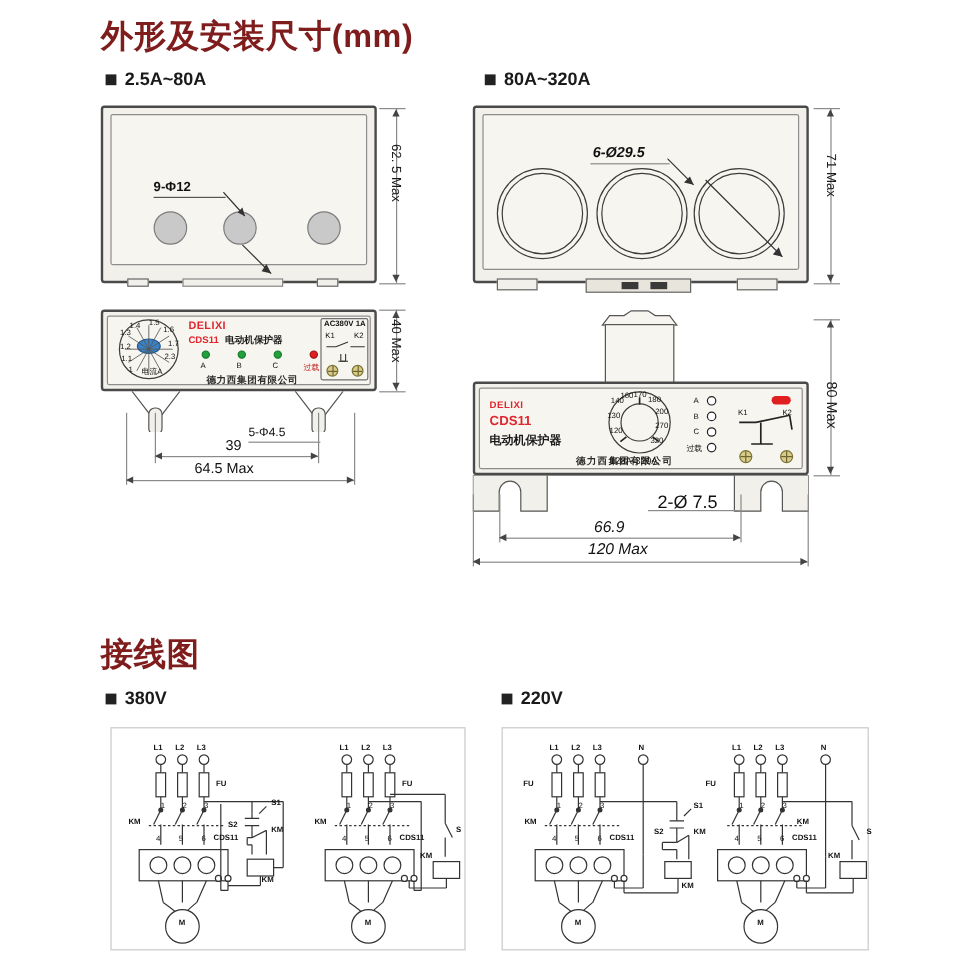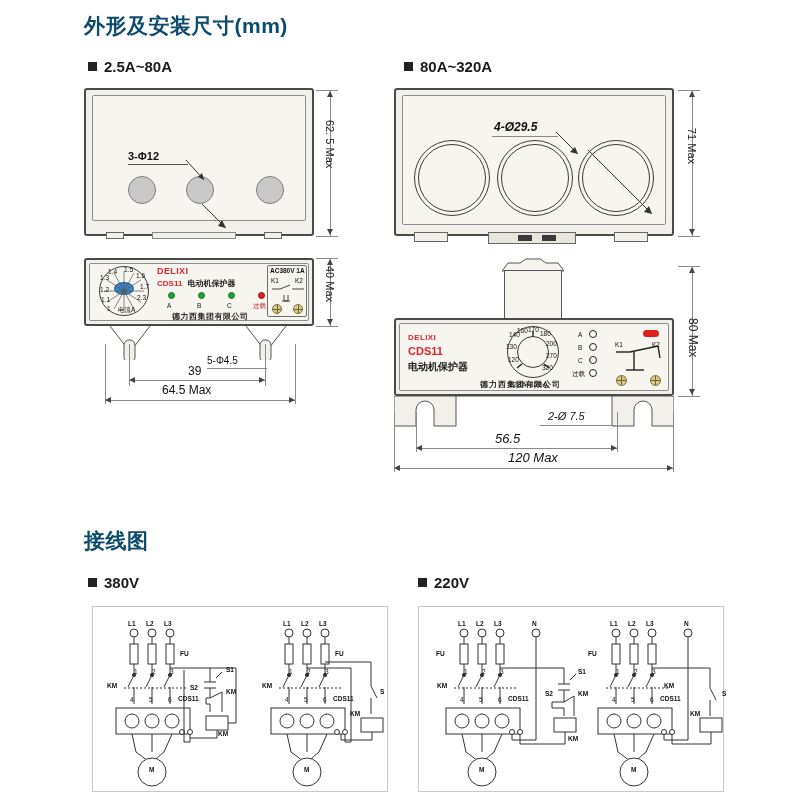--- a/index.html
+++ b/index.html
@@ -9,23 +9,23 @@
     background:#ffffff;
     font-family:"Liberation Sans", sans-serif;
     color:#1a1a1a;
     position:relative;
     overflow:hidden;
   }
 
   
   .sec-title{
     position:absolute;
-    color:#0c4a6e;
+    color:#7f1d1d;
     font-weight:bold;
-    font-size:21px;
+    font-size:27px;
     letter-spacing:0.5px;
     white-space:nowrap;
   }
   .sub-title{
     position:absolute;
     font-weight:bold;
     font-size:15px;
     white-space:nowrap;
     display:flex; align-items:center; gap:7px;
   }
@@ -147,21 +147,21 @@
 </div>
 
 <div>
   <div class="dev-body" style="left:84px;top:88px;width:230px;height:148px;"></div>
   <div class="dev-inner" style="left:92px;top:95px;width:214px;height:126px;"></div>
 
   <div class="hole" style="left:128px;top:176px;width:28px;height:28px;"></div>
   <div class="hole" style="left:186px;top:176px;width:28px;height:28px;"></div>
   <div class="hole" style="left:256px;top:176px;width:28px;height:28px;"></div>
 
-  <div class="lbl" style="left:128px;top:150px;font-size:11px;font-weight:bold;">3-Φ12</div>
+  <div class="lbl" style="left:128px;top:150px;font-size:11px;font-weight:bold;">9-Φ12</div>
   <div class="h-line" style="left:128px;top:164px;width:60px;"></div>
   <svg class="abs" style="left:186px;top:160px;" width="30" height="26">
     <line x1="0" y1="0" x2="18" y2="20" stroke="#333" stroke-width="1"></line>
     <polygon points="18,20 12,17 16,13" fill="#333"></polygon>
   </svg>
   <svg class="abs" style="left:196px;top:200px;" width="34" height="30">
     <line x1="30" y1="28" x2="6" y2="4" stroke="#333" stroke-width="1"></line>
     <polygon points="30,28 22,26 26,20" fill="#333"></polygon>
   </svg>
 
@@ -282,21 +282,21 @@
   <div class="dev-body" style="left:394px;top:88px;width:280px;height:148px;"></div>
   <div class="dev-inner" style="left:402px;top:95px;width:264px;height:130px;"></div>
 
   <div class="ring" style="left:414px;top:140px;width:76px;height:76px;background:#f7f5ef;"></div>
   <div class="ring2" style="left:418px;top:144px;width:68px;height:68px;"></div>
   <div class="ring" style="left:497px;top:140px;width:76px;height:76px;background:#f7f5ef;"></div>
   <div class="ring2" style="left:501px;top:144px;width:68px;height:68px;"></div>
   <div class="ring" style="left:578px;top:140px;width:76px;height:76px;background:#f7f5ef;"></div>
   <div class="ring2" style="left:582px;top:144px;width:68px;height:68px;"></div>
 
-  <div class="lbl" style="left:494px;top:120px;font-size:12px;font-weight:bold;font-style:italic;">4-Ø29.5</div>
+  <div class="lbl" style="left:494px;top:120px;font-size:12px;font-weight:bold;font-style:italic;">6-Ø29.5</div>
   <div class="h-thin" style="left:492px;top:136px;width:66px;"></div>
   <svg class="abs" style="left:556px;top:132px;" width="30" height="26">
     <line x1="0" y1="0" x2="22" y2="22" stroke="#333" stroke-width="1"></line>
     <polygon points="22,22 14,20 19,15" fill="#333"></polygon>
   </svg>
   <svg class="abs" style="left:586px;top:148px;" width="76" height="76">
     <line x1="2" y1="2" x2="66" y2="66" stroke="#333" stroke-width="1"></line>
     <polygon points="66,66 58,64 63,58" fill="#333"></polygon>
   </svg>
 
@@ -380,36 +380,36 @@
   <div class="vert" style="left:686px;top:318px;font-size:12px;">80 Max</div>
 </div>
 
 <div>
   <svg class="abs" style="left:394px;top:396px;" width="280" height="36">
     <path d="M0,0 L0,30 L22,30 L22,14 A9,9 0 0 1 40,14 L40,30 L62,30 L62,0 Z" fill="#f2f0ea" stroke="#555" stroke-width="1"></path>
     <path d="M218,0 L218,30 L240,30 L240,14 A9,9 0 0 1 258,14 L258,30 L280,30 L280,0 Z" fill="#f2f0ea" stroke="#555" stroke-width="1"></path>
     <line x1="62" y1="0" x2="218" y2="0" stroke="#555" stroke-width="1"></line>
   </svg>
 
-  <div class="lbl" style="left:548px;top:410px;font-size:11px;font-style:italic;">2-Ø 7.5</div>
+  <div class="lbl" style="left:548px;top:410px;font-size:15px;">2-Ø 7.5</div>
   <div class="h-thin" style="left:540px;top:425px;width:76px;"></div>
 
   <div class="v-thin" style="left:416px;top:412px;height:40px;"></div>
   <div class="v-thin" style="left:617px;top:412px;height:40px;"></div>
   <div class="h-thin" style="left:416px;top:448px;width:201px;"></div>
   <div class="arrow-l" style="left:416px;top:445px;"></div>
   <div class="arrow-r" style="left:611px;top:445px;"></div>
-  <div class="lbl" style="left:495px;top:431px;font-size:13px;font-style:italic;">56.5</div>
+  <div class="lbl" style="left:495px;top:431px;font-size:13px;font-style:italic;">66.9</div>
 
   <div class="v-thin" style="left:394px;top:412px;height:60px;"></div>
   <div class="v-thin" style="left:673px;top:412px;height:60px;"></div>
   <div class="h-thin" style="left:394px;top:468px;width:279px;"></div>
   <div class="arrow-l" style="left:394px;top:465px;"></div>
   <div class="arrow-r" style="left:667px;top:465px;"></div>
-  <div class="lbl" style="left:508px;top:450px;font-size:13px;font-style:italic;">120 Max</div>
+  <div class="lbl" style="left:490px;top:450px;font-size:13px;font-style:italic;">120 Max</div>
 </div>
 
 <div class="sec-title" style="left:84px;top:527px;">接线图</div>
 
 <div class="sub-title" style="left:88px;top:574px;">
   <span class="bullet"></span>
   <span>380V</span>
 </div>
 <div class="sub-title" style="left:418px;top:574px;">
   <span class="bullet"></span>

